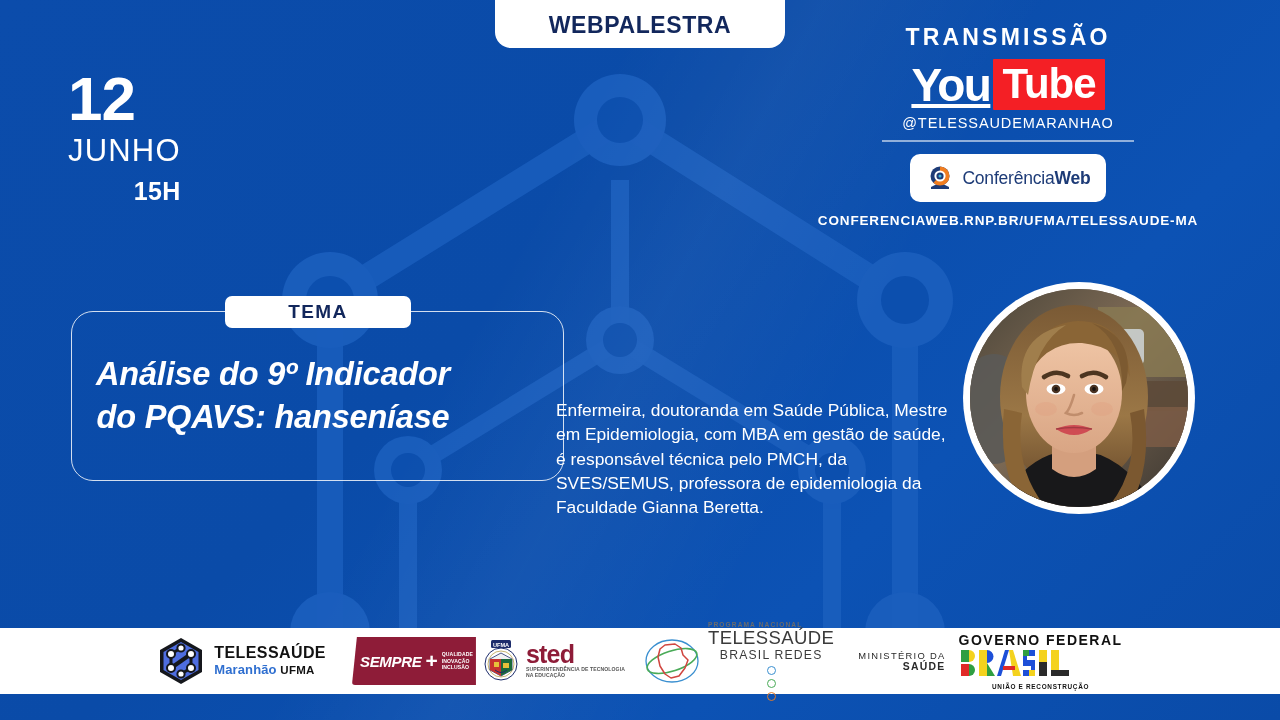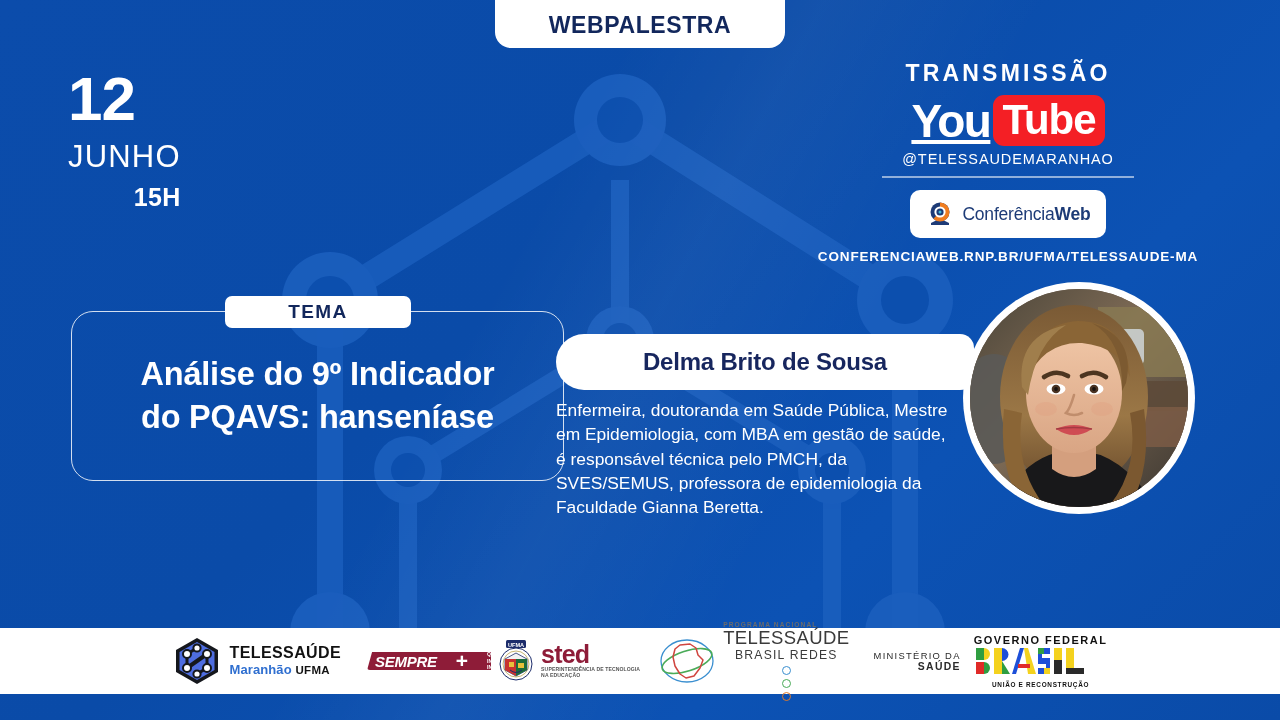--- a/index.html
+++ b/index.html
@@ -44,47 +44,46 @@
   }
 
   
   .date-block { position: absolute; left: 68px; top: 70px; }
   .date-day {
     font-size: 62px; font-weight: 800; color: #ffffff;
     line-height: 0.95; letter-spacing: -1px;
   }
   .date-month {
     font-size: 31px; font-weight: 400; color: #ffffff;
-    letter-spacing: 1.2px; line-height: 1.25; margin-top: 9px;
+    letter-spacing: 1.2px; line-height: 1.25; margin-top: 3px;
   }
   .date-hour {
     font-size: 25px; font-weight: 700; color: #ffffff;
     letter-spacing: 0.4px; margin-top: 6px; text-align: right;
   }
 
   
   .transmissao {
     position: absolute; right: 72px; top: 24px;
     width: 400px; text-align: center;
   }
   .transmissao-title {
     font-size: 23px; font-weight: 600; color: #ffffff;
     letter-spacing: 3.2px;
-    margin-top: 36px;
   }
   .yt-logo {
     margin-top: 8px;
     display: flex; align-items: center; justify-content: center; gap: 3px;
   }
   .yt-you {
     font-size: 46px; font-weight: 700; color: #ffffff;
     letter-spacing: -1.5px; line-height: 1; text-decoration: underline;
   }
   .yt-tube-box {
-    background: #f41f25; border-radius: 11px;
+    background: #f41f25; border-radius: 1px;
     padding: 2px 9px 4px 9px;
   }
   .yt-tube {
     font-size: 42px; font-weight: 700; color: #ffffff;
     letter-spacing: -1px; line-height: 1.08;
   }
   .yt-handle {
     margin-top: 5px;
     font-size: 14.5px; font-weight: 500; color: #ffffff; letter-spacing: 0.9px;
   }
@@ -116,23 +115,24 @@
     z-index: 4;
   }
   .tema-badge span {
     font-size: 19px; font-weight: 600; color: #12275c; letter-spacing: 1.4px;
   }
   .tema-card {
     position: absolute; left: 71px; top: 311px;
     width: 493px; height: 170px;
     border: 1.3px solid rgba(255,255,255,0.82);
     border-radius: 22px;
-    display: flex; align-items: center; justify-content: center;
+    display: flex; align-items: center; justify-content: flex-start;
     padding: 0 24px;
     z-index: 3;
+    font-style: italic;
   }
   .tema-title {
     font-size: 32.5px; font-weight: 700; color: #ffffff;
     text-align: center; line-height: 1.32; letter-spacing: -0.2px;
   }
 
   
   .speaker-name-pill {
     position: absolute; left: 556px; top: 334px;
     width: 418px; height: 56px;
@@ -179,23 +179,23 @@
 
   
   .tms-wrap { display: flex; align-items: center; gap: 9px; margin-right: 26px; }
   .tms-text-1 { font-size: 16px; font-weight: 800; color: #121212; letter-spacing: 0.4px; line-height: 1.05; }
   .tms-text-2 { font-size: 13px; font-weight: 600; color: #2f6fd0; letter-spacing: 0.1px; }
   .tms-text-2 em { font-style: normal; color: #121212; font-weight: 700; font-size: 11.5px; letter-spacing: 0.3px; }
 
   
   .sempre-wrap { display: flex; align-items: center; margin-right: 18px; }
   .sempre-banner {
-    background: #8e1c38; height: 18px; width: 124px;
+    background: #8e1c38; height: 48px; width: 124px;
     border-radius: 3px 0 0 3px;
-    display: flex; align-items: center; padding-left: 8px; gap: 19px;
+    display: flex; align-items: center; padding-left: 8px; gap: 4px;
     clip-path: polygon(4% 0, 100% 0, 100% 100%, 0 100%);
   }
   .sempre-word {
     color: #ffffff; font-size: 15px; font-weight: 800; font-style: italic;
     letter-spacing: -0.3px;
   }
   .sempre-plus { color:#ffffff; font-size: 21px; font-weight: 800; line-height: 0.7; }
   .sempre-sub {
     color: #ffffff; font-size: 5.1px; font-weight: 700; line-height: 1.28; letter-spacing: 0.1px;
   }
@@ -206,21 +206,21 @@
   .tbr-wrap { display: flex; align-items: center; gap: 7px; margin-right: 24px; }
   .tbr-l1 { font-size: 6.6px; font-weight: 600; color: #6b6b6b; letter-spacing: 1.1px; }
   .tbr-l2 { font-size: 18.5px; font-weight: 500; color: #3b3b3b; letter-spacing: 0.4px; line-height: 1.05; }
   .tbr-l3 { font-size: 12.2px; font-weight: 500; color: #3b3b3b; letter-spacing: 1.2px; display:flex; align-items:center; gap:4px;flex-direction:column;}
   .dot { width: 9px; height: 9px; border-radius: 50%; display: inline-block; }
 
   
   .gov-wrap { display: flex; align-items: center; gap: 13px; }
   .ms-l1 { font-size: 9.4px; font-weight: 500; color: #2a2a2a; letter-spacing: 1.3px; text-align:right; }
   .ms-l2 { font-size: 10.4px; font-weight: 800; color: #2a2a2a; letter-spacing: 1.3px; text-align:right; }
-  .gf-l1 { font-size: 11px; font-weight: 800; color: #111; letter-spacing: 1.5px; }
+  .gf-l1 { font-size: 14px; font-weight: 800; color: #111; letter-spacing: 1.5px; }
   .gf-l3 { font-size: 6.4px; font-weight: 600; color: #111; letter-spacing: 0.7px; text-align:center; margin-top:1px; }
 </style>
 </head>
 <body>
 
 <div class="stage">
 
   <svg class="bg-pattern" viewBox="0 0 1280 720" preserveAspectRatio="none">
     <defs>
       <linearGradient id="bgGrad" x1="0" y1="0" x2="1" y2="1">
@@ -300,23 +300,20 @@
   <div class="tema-card">
     <div class="tema-title">
       <div>Análise do 9º Indicador</div>
       <div>do PQAVS: hanseníase</div>
     </div>
   </div>
   <div class="tema-badge">
     <span>TEMA</span>
   </div>
 
-  <div class="speaker-name-pill">
-    <span>Delma Brito de Sousa</span>
-  </div>
   <div class="speaker-bio">Enfermeira, doutoranda em Saúde Pública, Mestre em Epidemiologia, com MBA em gestão de saúde, é  responsável técnica pelo PMCH, da SVES/SEMUS, professora de epidemiologia da Faculdade Gianna Beretta.</div>
 
   <div class="photo-ring">
     <div class="photo-inner">
       <svg width="218" height="218" viewBox="0 0 218 218">
         <defs>
           <linearGradient id="bgRoom" x1="0" y1="0" x2="1" y2="1">
             <stop offset="0%" stop-color="#4a4438"></stop>
             <stop offset="45%" stop-color="#7d6a55"></stop>
             <stop offset="100%" stop-color="#3b3630"></stop>

